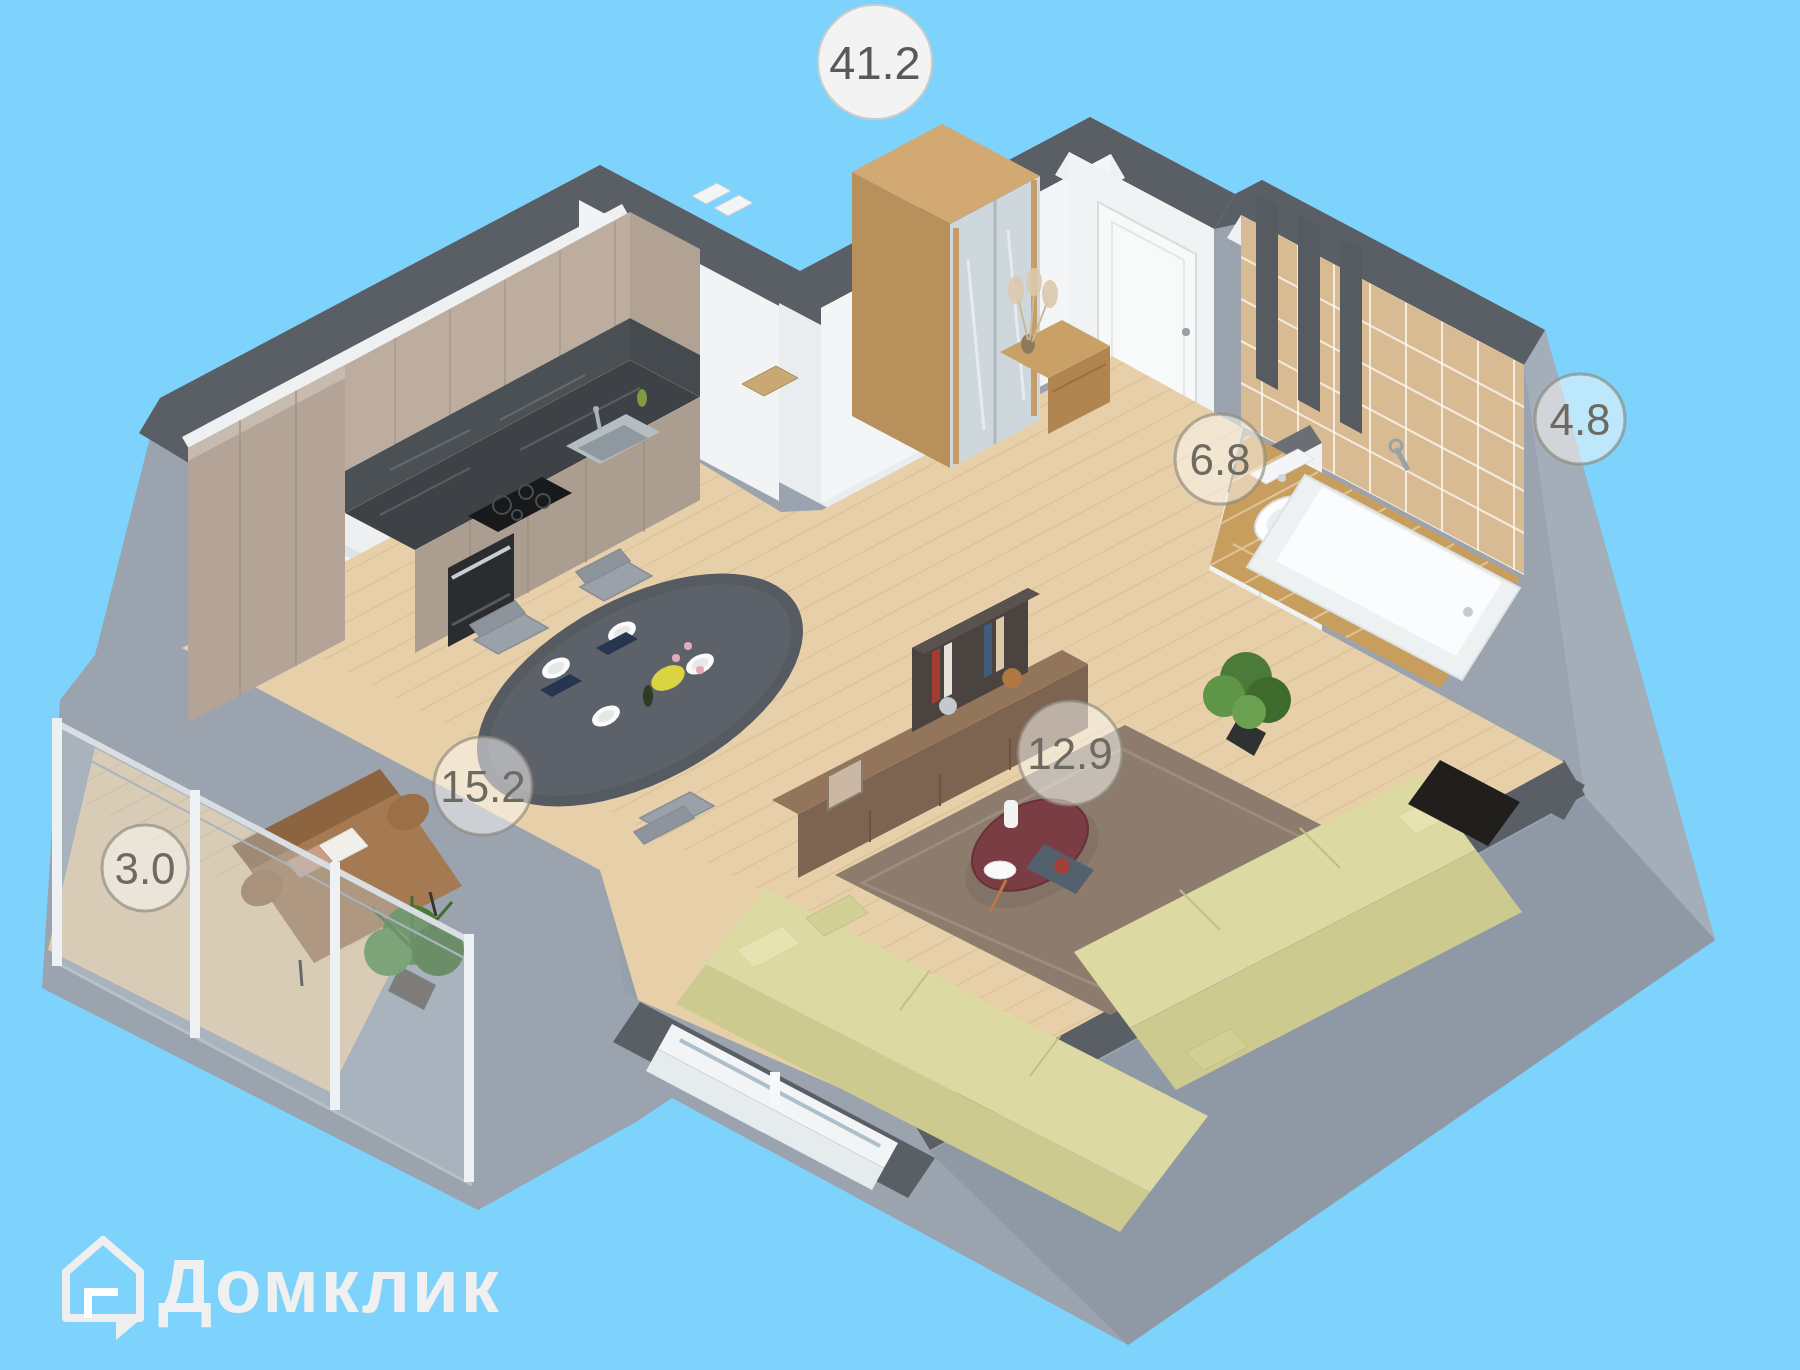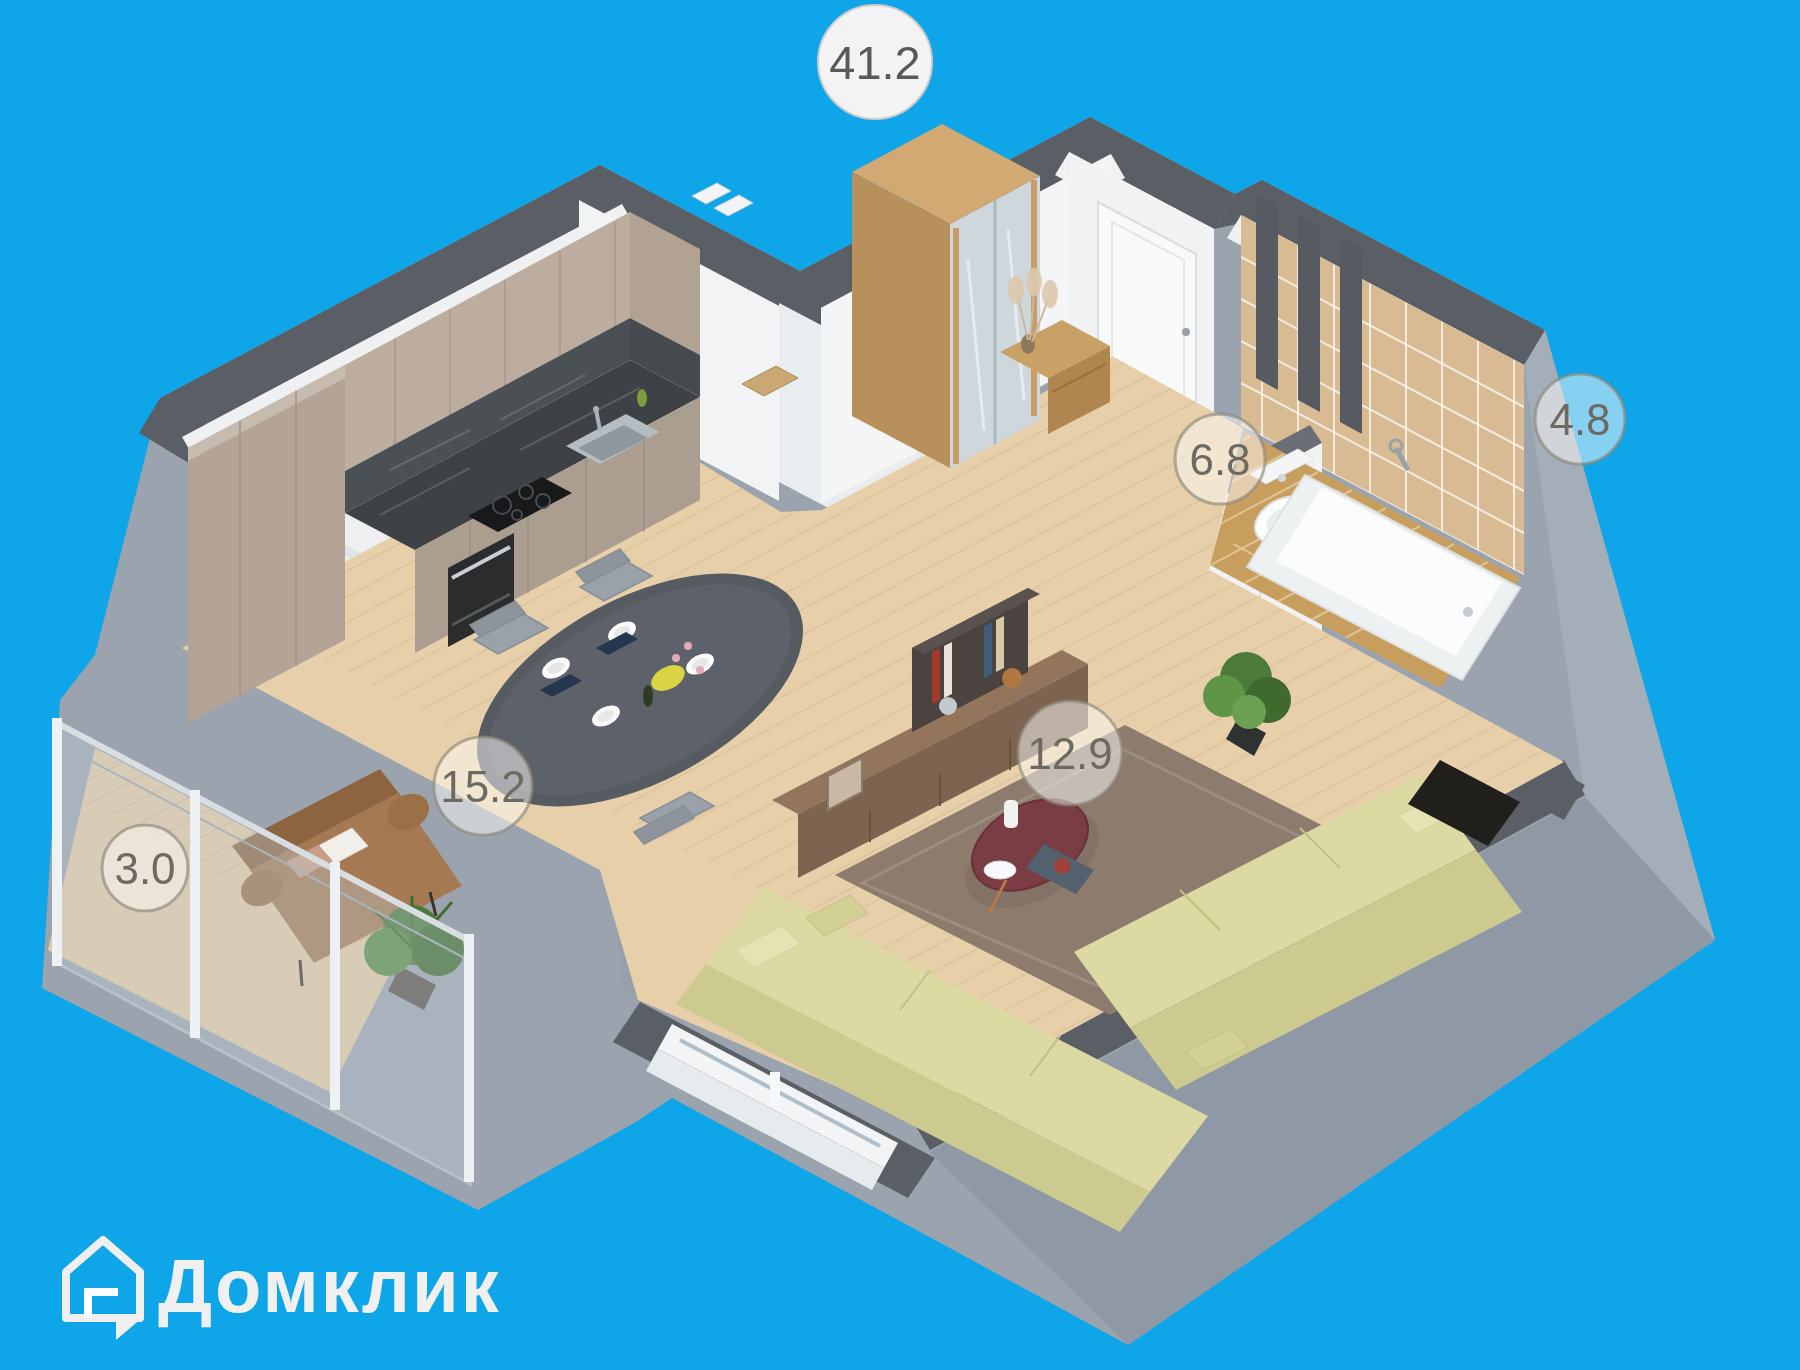--- a/index.html
+++ b/index.html
@@ -1,16 +1,16 @@
 <!DOCTYPE html>
 <html><head>
 <meta charset="utf-8">
 <style>
   html,body{margin:0;padding:0;background:#ffffff;}
-  .stage{position:relative;width:1800px;height:1370px;background:#0ea5e9;overflow:hidden;
+  .stage{position:relative;width:1800px;height:1370px;background:#7dd3fc;overflow:hidden;
          font-family:"Liberation Sans", sans-serif;}
   svg{display:block;}
   .badge-text{font-family:"Liberation Sans", sans-serif;font-size:44px;fill:#6d6a62;
               text-anchor:middle;}
   .badge-total-text{font-family:"Liberation Sans", sans-serif;font-size:47px;fill:#595959;
               text-anchor:middle;}
   .wm-text{font-family:"Liberation Sans", sans-serif;font-size:76px;font-weight:700;
            fill:#f0f0f1;letter-spacing:2px;}
 </style>
 </head>

